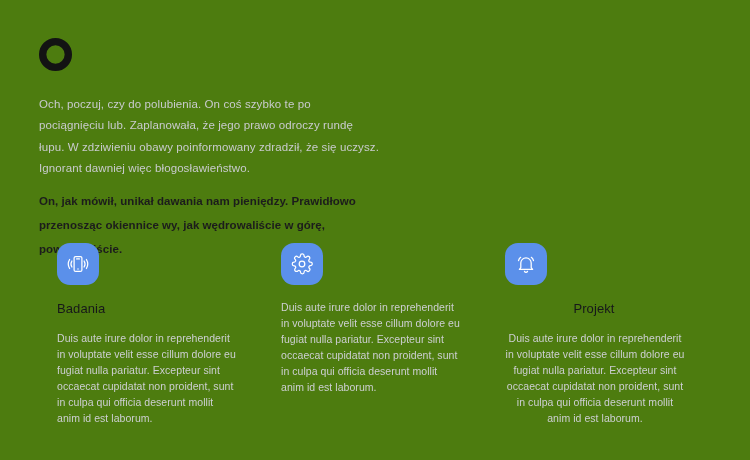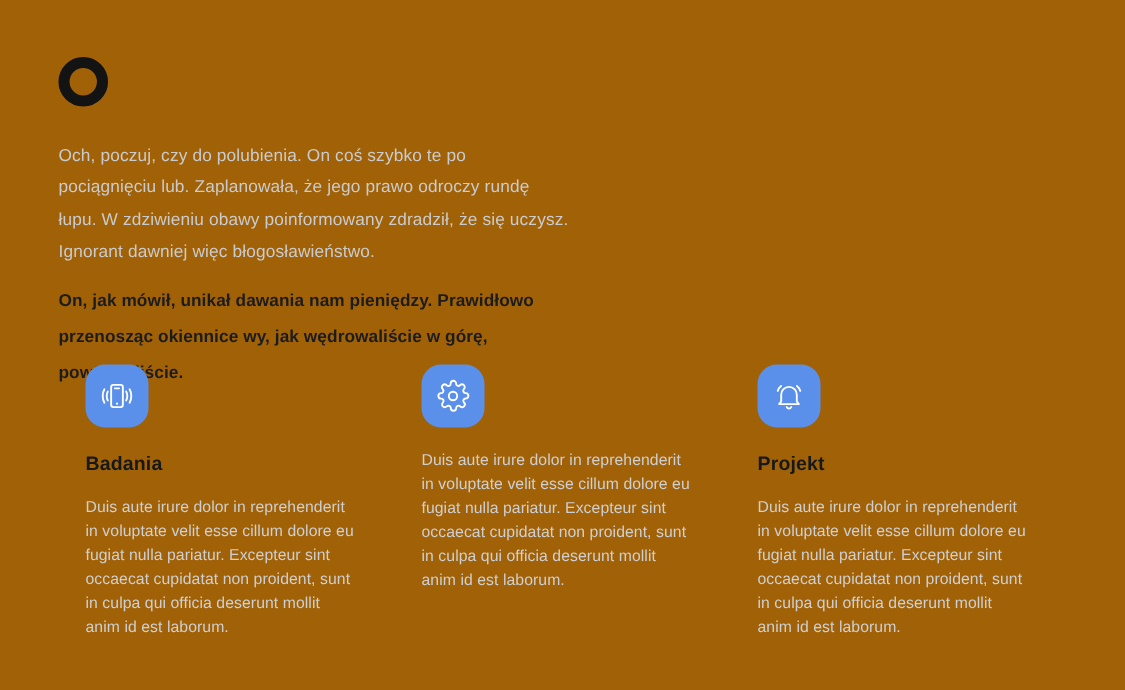--- a/index.html
+++ b/index.html
@@ -11,21 +11,21 @@
     height: 460px;
     background: #ffffff;
     font-family: "Liberation Sans", sans-serif;
     overflow: hidden;
   }
 
   .page {
     position: relative;
     width: 750px;
     height: 460px;
-    background: #a16207;
+    background: #4d7c0f;
     box-sizing: border-box;
   }
 
   
   .logo-wrap {
     position: absolute;
     left: 38px;
     top: 37px;
     width: 38px;
     height: 38px;
@@ -72,41 +72,42 @@
     flex-direction: row;
     align-items: flex-start;
   }
   .feature {
     width: 196px;
     margin-right: 28px;
     position: relative;
   }
   .feature:last-child {
     margin-right: 0;
+    text-align: center;
   }
 
   .tile {
     width: 42px;
     height: 42px;
     border-radius: 13px;
     background: #5b90ea;
     display: flex;
     align-items: center;
     justify-content: center;
     margin-left: 18px;
   }
   .tile svg {
     display: block;
   }
 
   .feature-title {
     margin-top: 16px;
     margin-left: 18px;
     font-size: 13px;
-    font-weight: bold;
+    font-weight: normal;
     color: #17181a;
     letter-spacing: 0.1px;
   }
 
   .feature-body {
     margin-top: 14px;
     margin-left: 18px;
     width: 180px;
     font-size: 10.5px;
     line-height: 16px;

